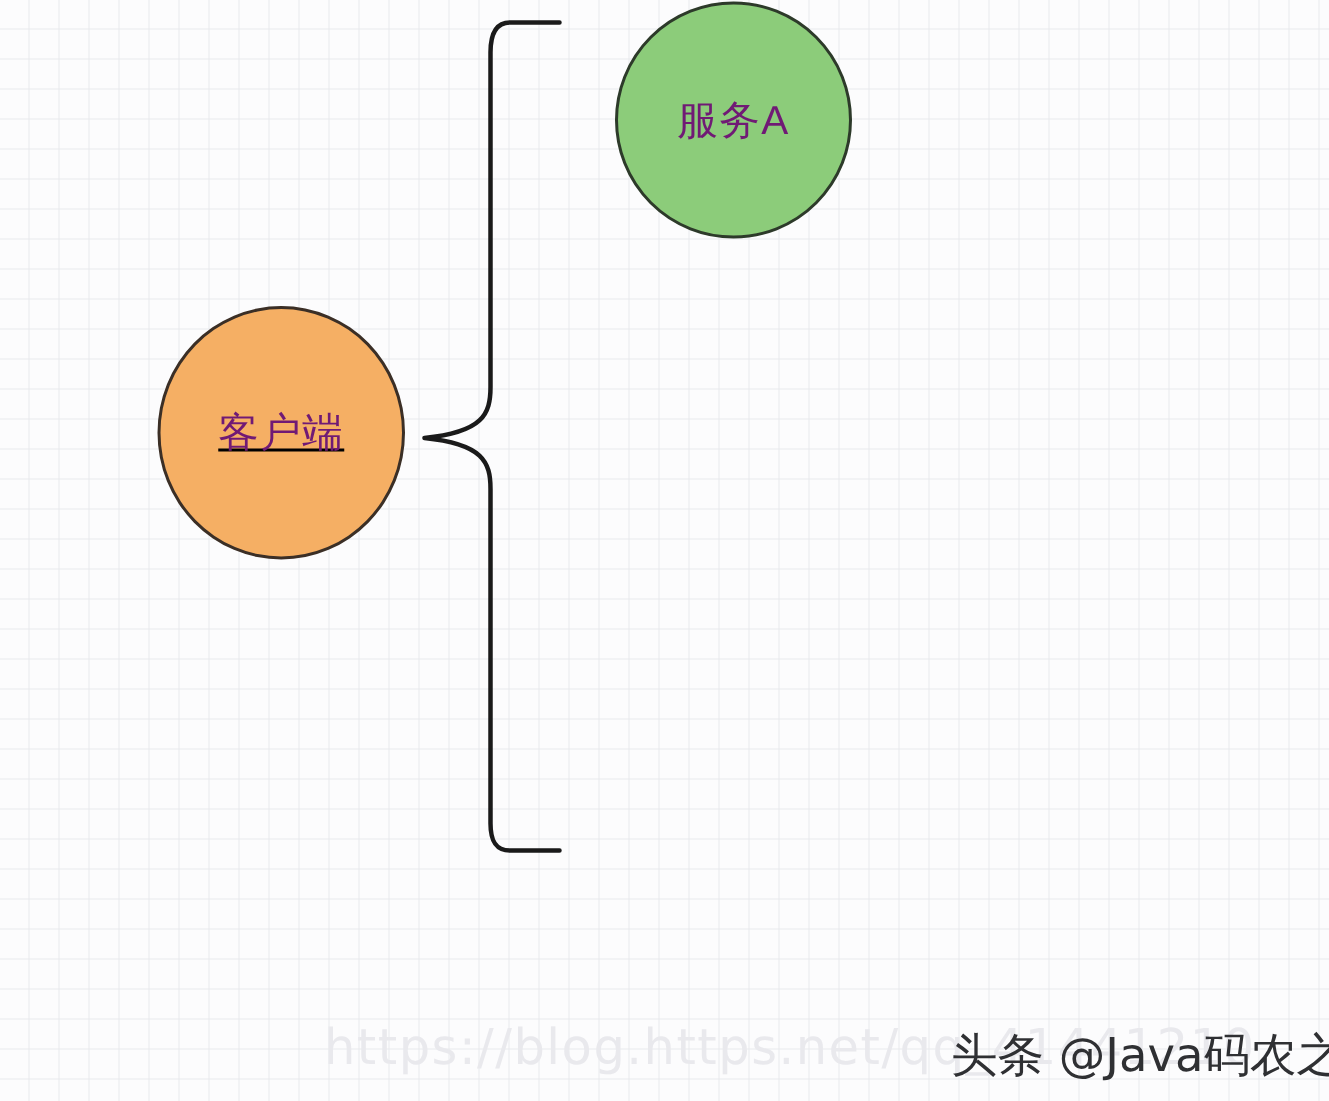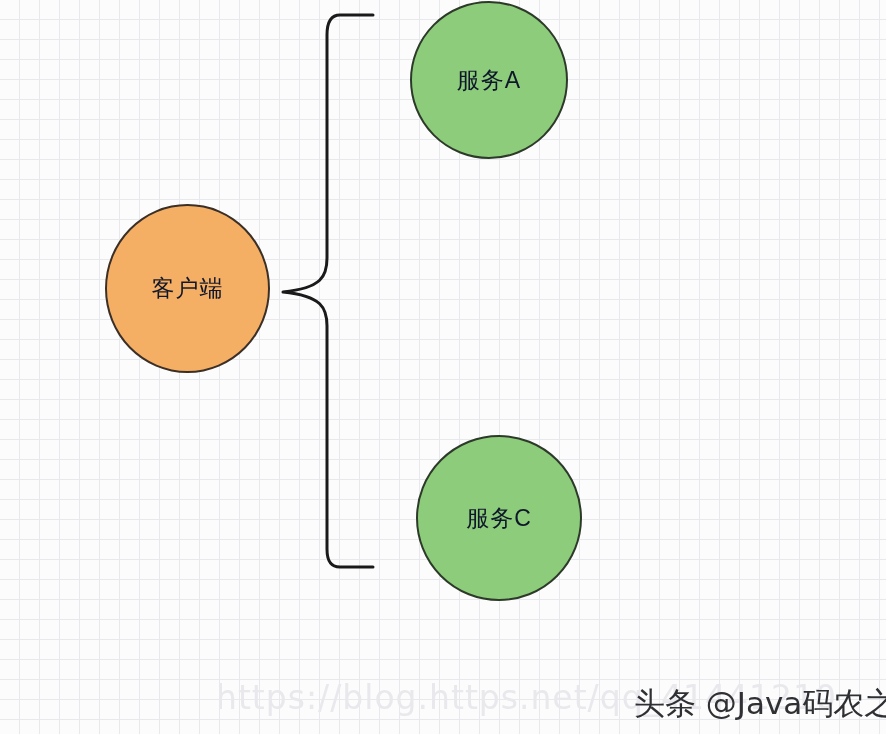--- a/index.html
+++ b/index.html
@@ -29,23 +29,23 @@
   .node {
     position: absolute;
     border-radius: 50%;
     border: 2px solid #2d3a2a;
     box-sizing: border-box;
     display: flex;
     align-items: center;
     justify-content: center;
   }
   .node .node-label {
-    font-size: 23px;
+    font-size: 27px;
     line-height: 1;
-    color: #0f172a;
+    color: #701a75;
     letter-spacing: 1px;
     white-space: nowrap;
     text-align: center;
     user-select: none;
   }
 
   #node-client {
     left: 105px;
     top: 204px;
     width: 165px;
@@ -114,30 +114,27 @@
              L 340 15
              C 330 15 327 24 327 35
              L 327 258
              C 327 276 322 288 283 292
              C 322 296 327 308 327 326
              L 327 549
              C 327 560 330 567 340 567
              L 373 567" fill="none" stroke="#1a1a1a" stroke-width="3" stroke-linecap="round" stroke-linejoin="round"></path>
   </svg>
 
-  <div class="node" id="node-client" style="background:#f5af64;">
+  <div class="node" id="node-client" style="background:#f5af64;text-decoration:underline;">
     <span class="node-label">客户端</span>
   </div>
 
   <div class="node" id="node-service-a" style="background:#8ccc7a;">
     <span class="node-label">服务A</span>
   </div>
 
 
-  <div class="node" id="node-service-c" style="background:#8ccc7a;">
-    <span class="node-label">服务C</span>
-  </div>
 
   <div class="watermark" id="watermark-csdn">https://blog.https.net/qq_41441210</div>
 
   <div class="watermark" id="watermark-toutiao">头条 @Java码农之路</div>
 
 </div>
 
 </body></html>

